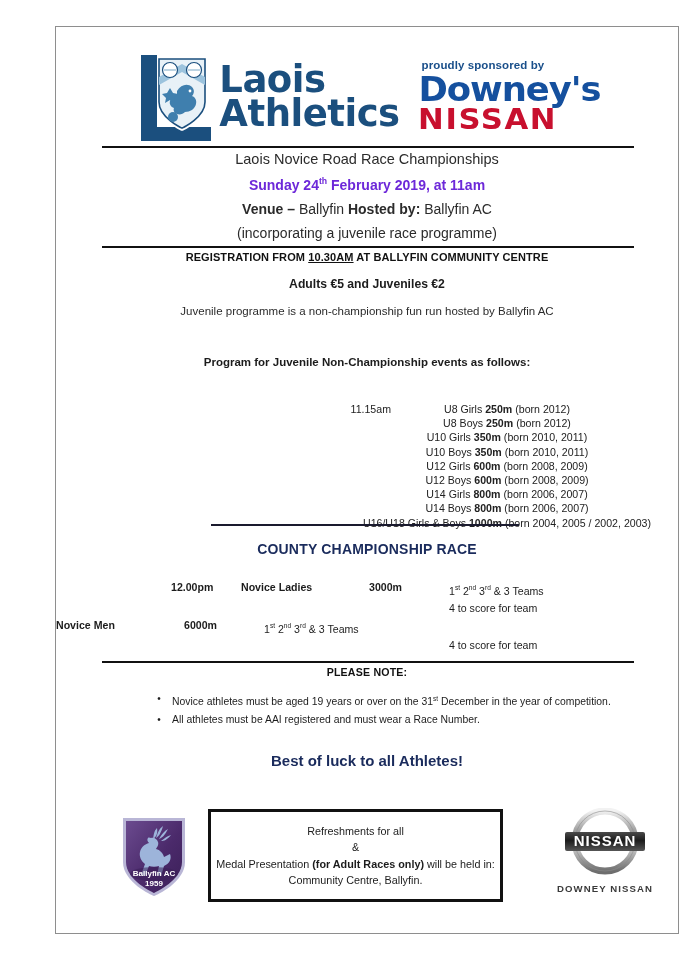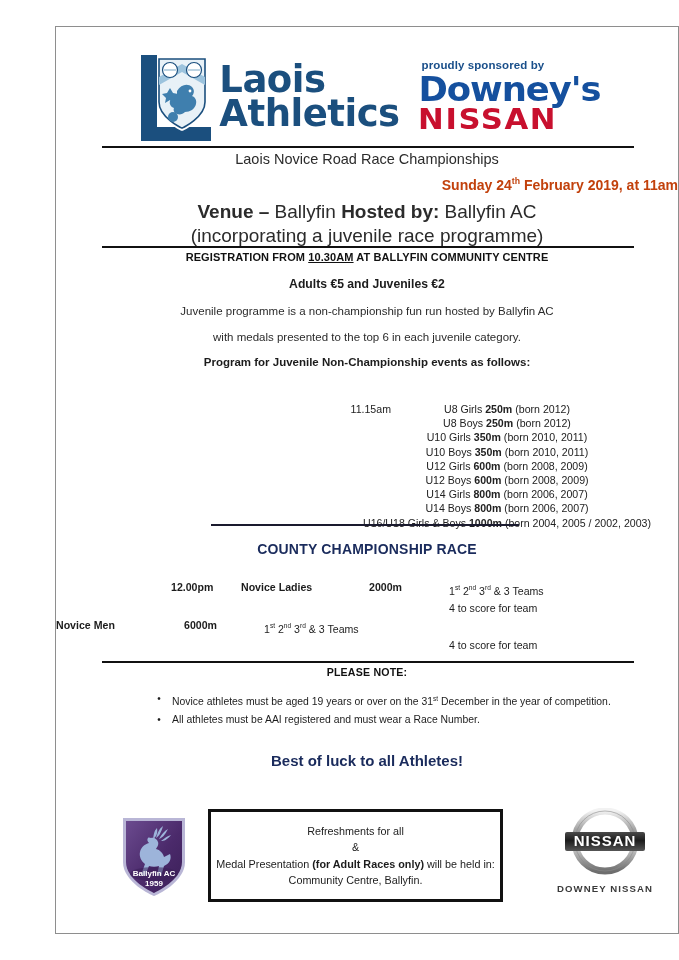--- a/index.html
+++ b/index.html
@@ -59,22 +59,22 @@
   .laois-text .l2{font-size:37px;display:block;}
 
   
   .rule{position:absolute;background:#111;}
   .rule-full{left:46px;width:532px;height:2px;}
   .rule-short{left:155px;width:308px;height:1.5px;background:#1a1a2e;}
 
   
   .ctr{position:absolute;width:100%;text-align:center;}
   .t-title{font-size:14.5px;color:#2b2b2b;font-weight:400;}
-  .t-bold{font-size:14px;font-weight:bold;color:#c2410c;text-align:right;}
-  .t-mid{font-size:19px;color:#2b2b2b;}
+  .t-bold{font-size:14px;font-weight:bold;color:#6d28d9;}
+  .t-mid{font-size:14px;color:#2b2b2b;}
   .t-small{font-size:11.5px;color:#2b2b2b;}
   .t-smallb{font-size:11.5px;font-weight:bold;color:#1c1c1c;}
   .t-reg{font-size:11px;font-weight:bold;color:#111;letter-spacing:.1px;}
   sup{font-size:.62em;vertical-align:super;}
   .u{text-decoration:underline;}
 
   
   .juv{
     position:absolute;left:0;top:375px;width:100%;
     font-size:10.6px;color:#222;
@@ -189,21 +189,20 @@
 
   <div class="rule rule-full" style="top:219px;"></div>
 
   <div class="ctr t-reg" style="top:224px;">
     <span>REGISTRATION FROM </span><span class="u">10.30AM</span><span> AT BALLYFIN COMMUNITY CENTRE</span>
   </div>
 
   <div class="ctr t-smallb" style="top:250px;font-size:12.2px;">Adults €5 and Juveniles €2</div>
 
   <div class="ctr t-small" style="top:278px;">Juvenile programme is a non-championship fun run hosted by Ballyfin AC</div>
-  <div class="ctr t-small" style="top:304px;">with medals presented to the top 6 in each juvenile category.</div>
   <div class="ctr t-smallb" style="top:329px;">Program for Juvenile Non-Championship events as follows:</div>
 
   <div class="juv" id="juv-list">
         <div class="juv-row">
           <div class="juv-time">11.15am</div>
           <div class="juv-ev"><span>U8 Girls </span><b>250m</b><span> (born 2012)</span></div>
         </div>
         <div class="juv-row">
           <div class="juv-time"></div>
           <div class="juv-ev"><span>U8 Boys </span><b>250m</b><span> (born 2012)</span></div>
@@ -239,21 +238,21 @@
       </div>
 
   <div class="rule rule-short" style="top:497px;"></div>
 
   <div class="cc-title" style="top:514px;">COUNTY CHAMPIONSHIP RACE</div>
 
   <div class="cc-table" id="cc-list" style="top:552px;">
         <div class="cc-row">
           <div class="c-time">12.00pm</div>
           <div class="c-name">Novice Ladies</div>
-          <div class="c-dist">2000m</div>
+          <div class="c-dist">3000m</div>
           <div class="c-note"><span>1</span><sup>st</sup><span> 2</span><sup>nd</sup><span> 3</span><sup>rd</sup><span> &amp; 3 Teams</span></div>
         </div>
         <div class="cc-sub">
           <div class="pad"></div>
           <div>4 to score for team</div>
         </div>
         <div class="cc-row">
           <div class="c-name">Novice Men</div>
           <div class="c-dist">6000m</div>
           <div class="c-note"><span>1</span><sup>st</sup><span> 2</span><sup>nd</sup><span> 3</span><sup>rd</sup><span> &amp; 3 Teams</span></div>

